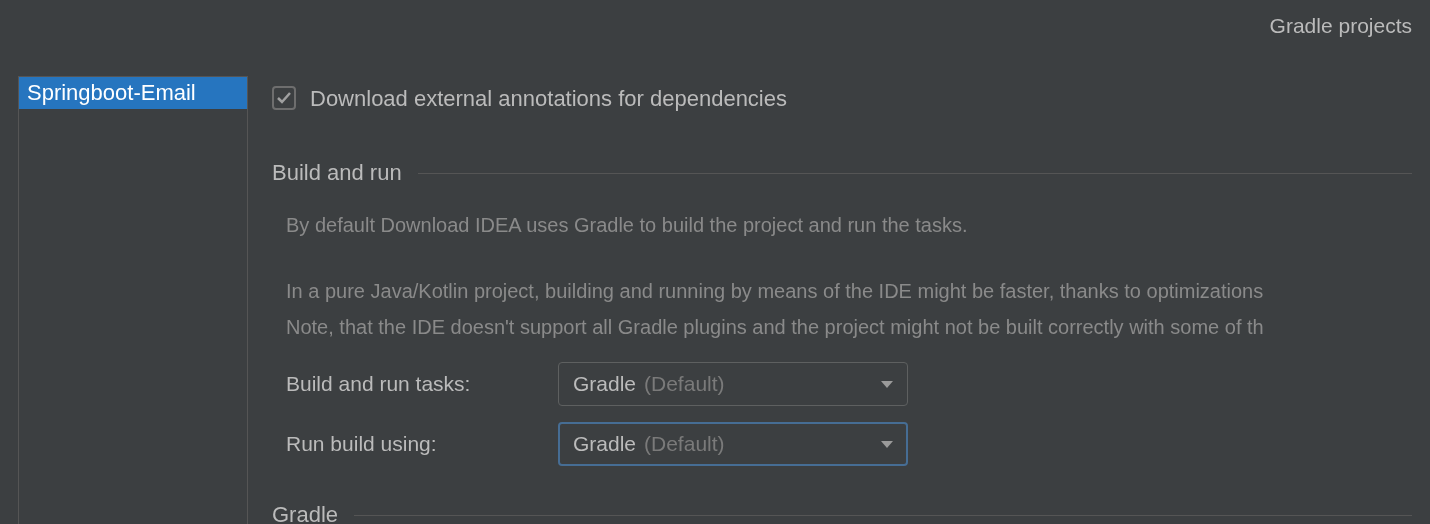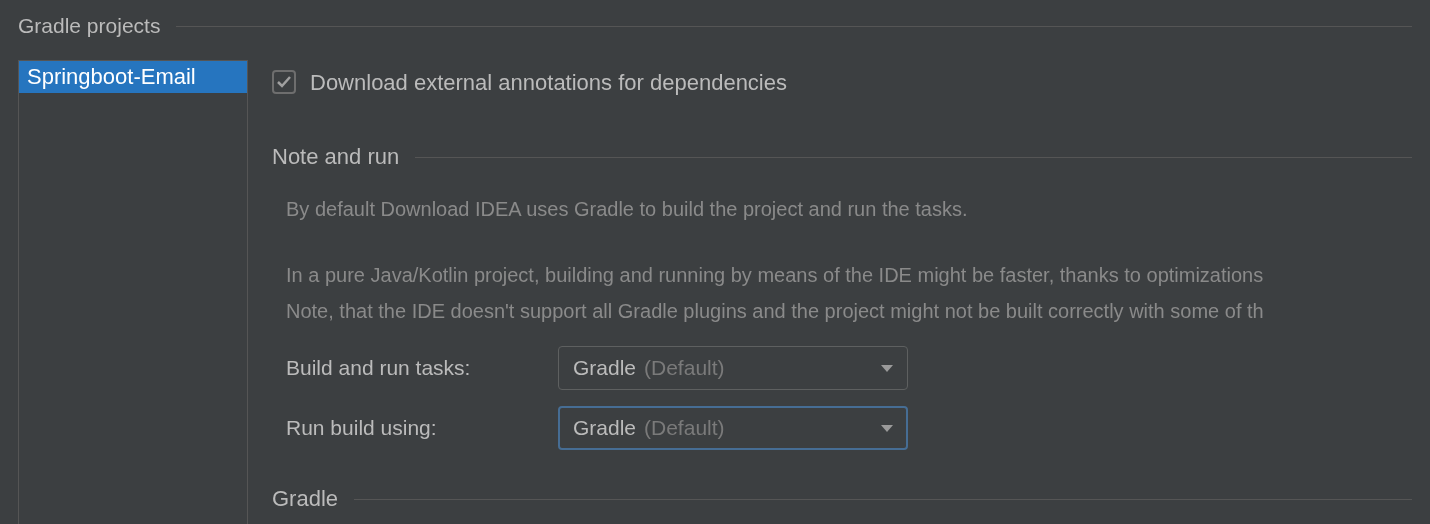--- a/index.html
+++ b/index.html
@@ -17,23 +17,24 @@
       overflow: hidden;
     }
     .container {
       padding: 14px 18px 0 18px;
       display: flex;
       flex-direction: column;
       height: 100%;
     }
     .section-header {
       display: flex;
-      align-items: center;
+      align-items: flex-end;
       gap: 16px;
       margin-bottom: 8px;
+      flex-direction: column;
     }
     .section-title {
       color: #bbbbbb;
       font-size: 21px;
       white-space: nowrap;
     }
     .section-line {
       flex: 1;
       height: 1px;
       background-color: #555555;
@@ -186,21 +187,21 @@
       <div class="checkbox-row">
         <div class="checkbox">
           <svg viewBox="0 0 16 14">
             <polyline points="2,7 6,11 14,2"></polyline>
           </svg>
         </div>
         <span class="checkbox-label">Download external annotations for dependencies</span>
       </div>
 
       <div class="subsection-header">
-        <span class="subsection-title">Note and run</span>
+        <span class="subsection-title">Build and run</span>
         <div class="section-line"></div>
       </div>
 
       <div class="description-text">
         <p>By default Download IDEA uses Gradle to build the project and run the tasks.</p>
         <br>
         <p>In a pure Java/Kotlin project, building and running by means of the IDE might be faster, thanks to optimizations</p>
         <p>Note, that the IDE doesn't support all Gradle plugins and the project might not be built correctly with some of th</p>
       </div>
 

